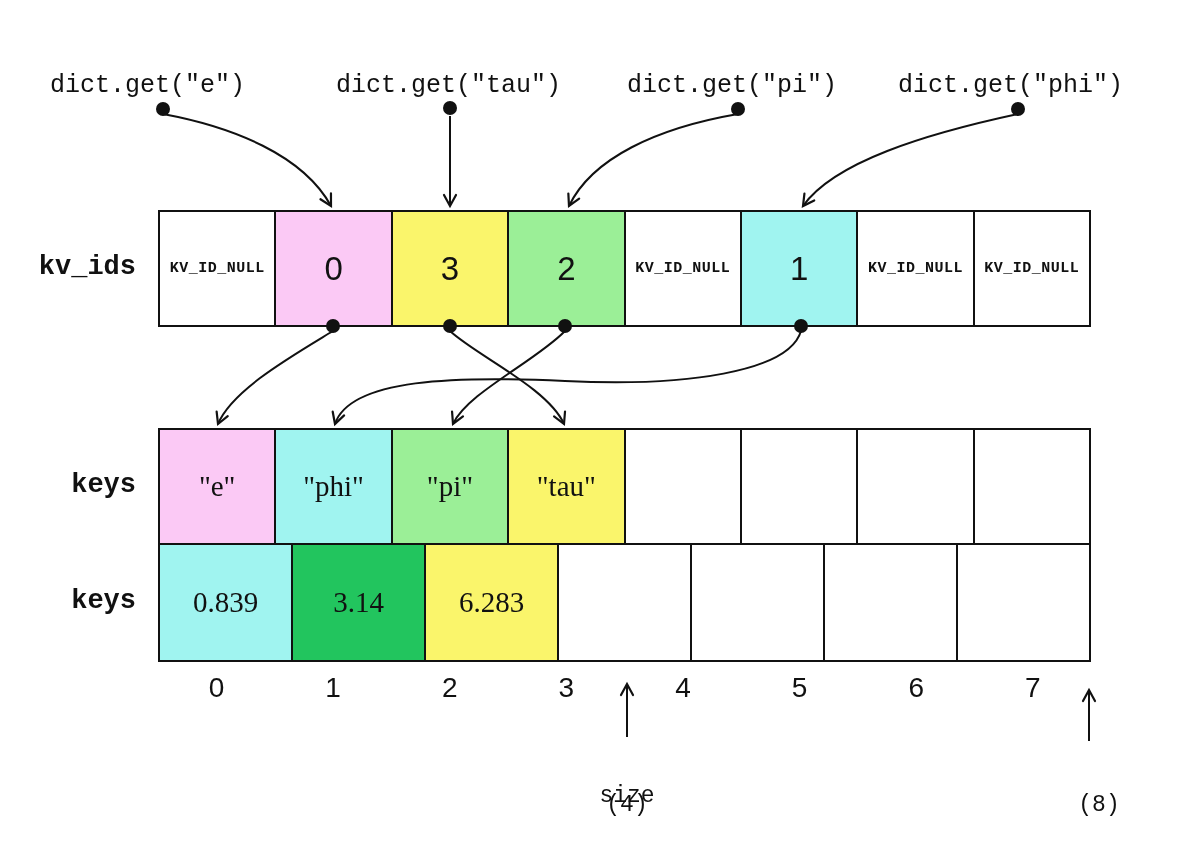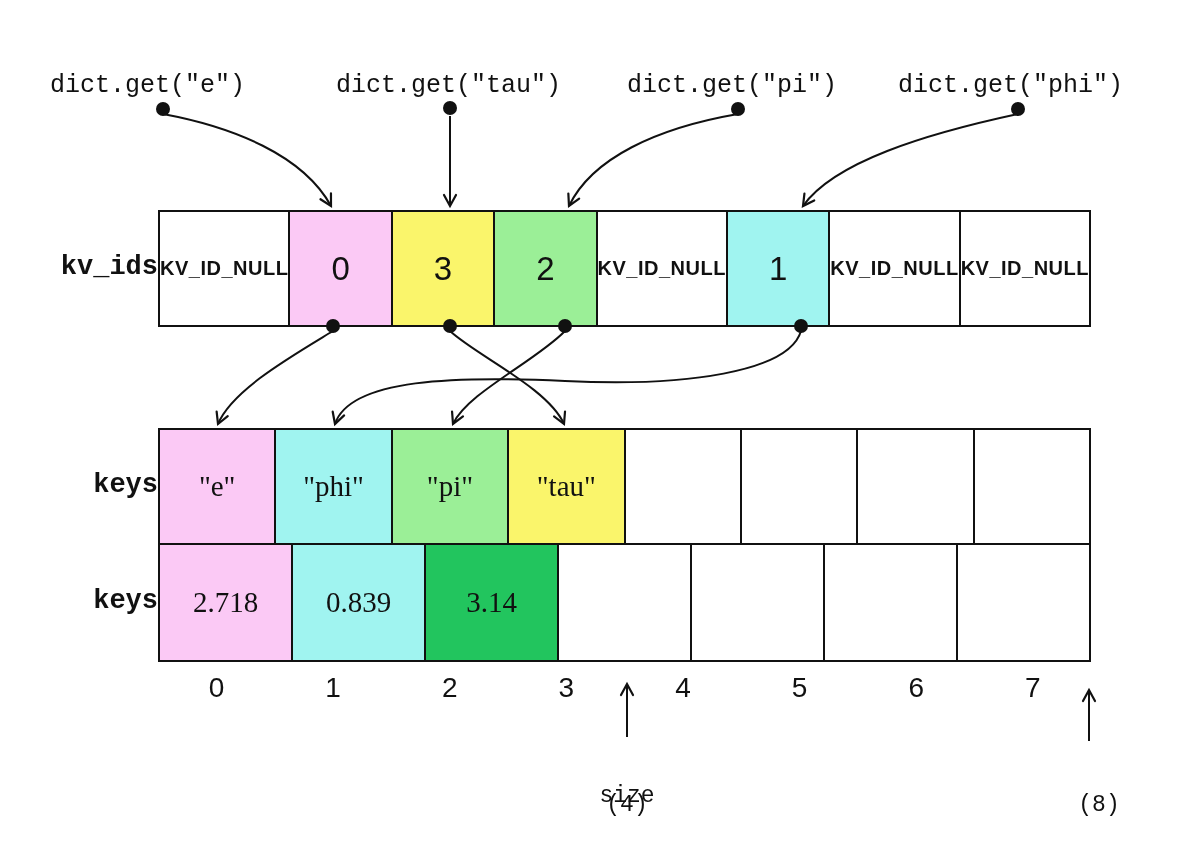--- a/index.html
+++ b/index.html
@@ -1,27 +1,27 @@
 <!DOCTYPE html>
 <html><head>
 <meta charset="utf-8">
 <style>
   html,body{margin:0;padding:0;background:#fff;}
   #canvas{position:relative;width:1200px;height:847px;background:#ffffff;overflow:hidden;
           font-family:"Liberation Sans",sans-serif;color:#111;}
   .mono{font-family:"Liberation Mono","DejaVu Sans Mono",monospace;}
   .query-label{position:absolute;font-size:25px;white-space:pre;color:#111;}
   .row-label{position:absolute;left:38px;width:98px;text-align:right;font-size:27px;font-weight:bold;
-             font-family:"Liberation Mono","DejaVu Sans Mono",monospace;margin-left:22px;}
+             font-family:"Liberation Mono","DejaVu Sans Mono",monospace;}
   .array-row{position:absolute;left:158px;width:933px;display:flex;}
   .cell{flex:1 1 0;border:2px solid #111;box-sizing:border-box;display:flex;
         align-items:center;justify-content:center;background:#fff;}
   .cell + .cell{margin-left:-2px;}
   .num-text{font-size:33px;font-family:"Liberation Sans",sans-serif;}
-  .null-text{font-size:20px;font-weight:bold;letter-spacing:.5px;font-family:Liberation Sans, sans-serif;}
+  .null-text{font-size:15px;font-weight:bold;letter-spacing:.5px;font-family:Liberation Mono, monospace;}
   .serif-text{font-size:29px;font-family:"Liberation Serif","DejaVu Serif",serif;}
   .index-label{position:absolute;width:117px;text-align:center;font-size:28px;top:672px;}
   .anno{position:absolute;font-size:23px;text-align:center;width:160px;
         font-family:"Liberation Mono","DejaVu Sans Mono",monospace;}
   svg.overlay{position:absolute;left:0;top:0;z-index:5;pointer-events:none;}
 </style>
 </head>
 <body>
 
 <div id="canvas">
@@ -81,28 +81,28 @@
         <span class="serif-text"></span>
       </div>
       <div class="cell" style="background: rgb(255, 255, 255);">
         <span class="serif-text"></span>
       </div>
       <div class="cell" style="background: rgb(255, 255, 255);">
         <span class="serif-text"></span>
       </div>
     </div>
   <div id="vals-row" class="array-row" style="top:543px;height:119px;">
-      <div class="cell" style="background: rgb(251, 201, 245);">
-        <span class="serif-text">2.718</span>
-      </div>
       <div class="cell" style="background: rgb(160, 244, 240);">
         <span class="serif-text">0.839</span>
       </div>
       <div class="cell" style="background: #22c55e;">
         <span class="serif-text">3.14</span>
+      </div>
+      <div class="cell" style="background: rgb(250, 245, 107);">
+        <span class="serif-text">6.283</span>
       </div>
       <div class="cell" style="background: rgb(255, 255, 255);">
         <span class="serif-text"></span>
       </div>
       <div class="cell" style="background: rgb(255, 255, 255);">
         <span class="serif-text"></span>
       </div>
       <div class="cell" style="background: rgb(255, 255, 255);">
         <span class="serif-text"></span>
       </div>

